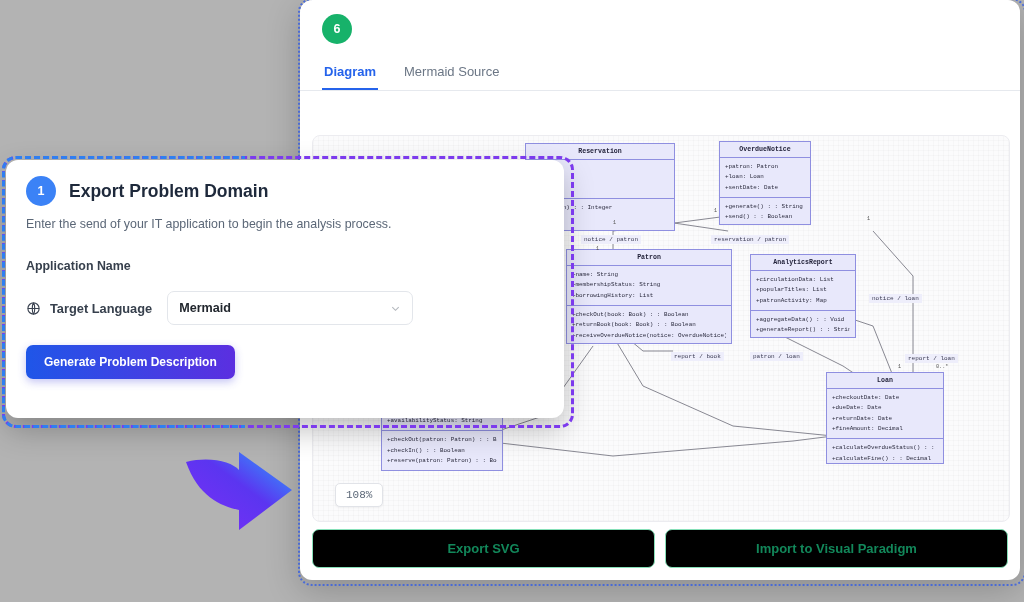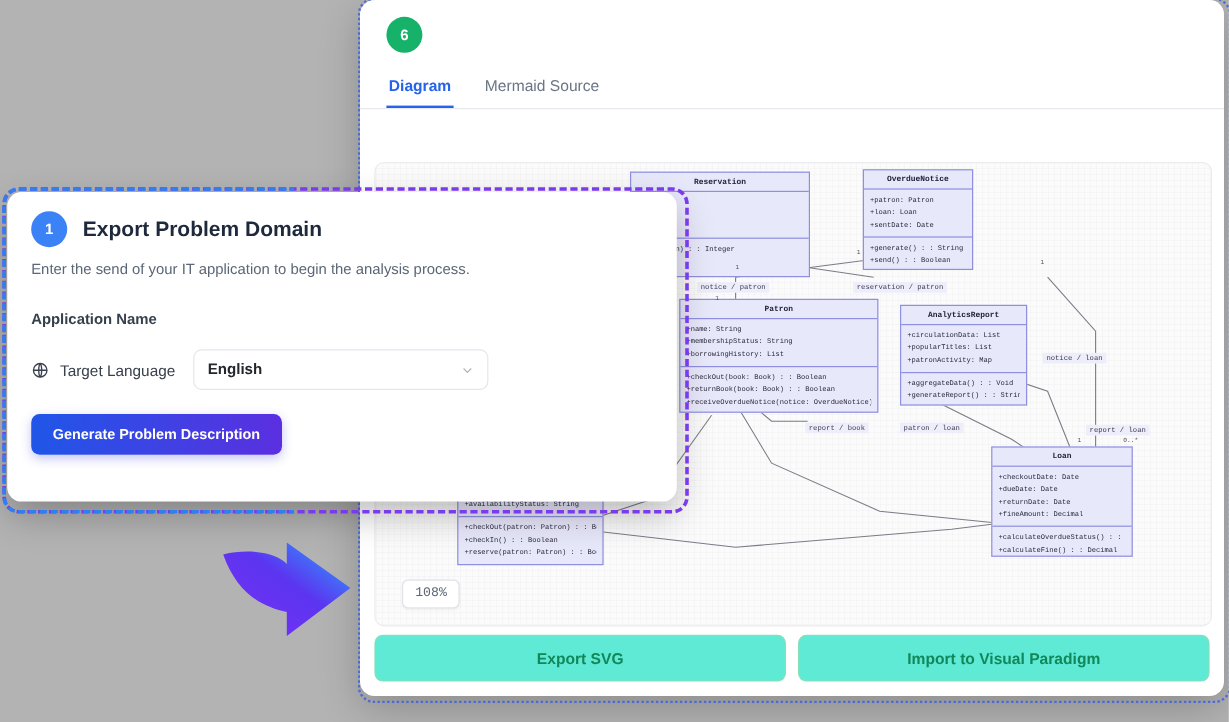--- a/index.html
+++ b/index.html
@@ -88,21 +88,21 @@
     box-shadow:0 1px 2px rgba(0,0,0,.05);
   }
 
   
   .footer{
     position:absolute;left:12px;right:12px;bottom:12px;
     display:flex;gap:10px;
   }
   .btn-out{
     flex:1;text-align:center;padding:11px 0;border:1px solid #86e0b8;
-    border-radius:7px;background:#5eead4;color:#12875a;
+    border-radius:7px;background:#000000;color:#12875a;
     font-size:13px;font-weight:bold;cursor:pointer;
   }
 
   
   .input-card{
     position:absolute;left:6px;top:160px;width:558px;height:258px;
     background:#fff;border-radius:12px;
     box-shadow:0 12px 30px rgba(0,0,0,.25);
     overflow:hidden;
   }
@@ -119,21 +119,21 @@
   .ic-title{font-size:17.5px;font-weight:bold;color:#1e293b;}
   .ic-sub{padding:0 20px;margin-top:11px;font-size:12.4px;color:#5b6777;}
   .field-label{padding:0 20px;margin-top:28px;font-size:12.4px;font-weight:bold;color:#37404d;}
   .text-input{
     margin:8px 20px 0 20px;height:40px;border:1px solid #e3e6eb;border-radius:7px;
     display:flex;align-items:center;padding:0 13px;font-size:13px;color:#22272e;
     background:#fff;
   }
   .lang-row{display:flex;align-items:center;gap:9px;padding:0 20px;margin-top:18px;}
   .globe{width:15px;height:15px;flex:0 0 auto;}
-  .lang-label{font-size:12.8px;font-weight:normal;color:#37404d;}
+  .lang-label{font-size:12.8px;font-weight:bold;color:#37404d;}
   .select{
     margin-left:6px;width:222px;height:32px;border:1px solid #e3e6eb;border-radius:7px;
     display:flex;align-items:center;justify-content:space-between;
     padding:0 11px;font-size:12.6px;font-weight:bold;color:#22272e;cursor:pointer;
   }
   .chev{width:11px;height:11px;opacity:.45;}
   .gen-btn{
     margin:20px 0 0 20px;display:inline-block;
     background:linear-gradient(90deg,#1f56e8 0%,#5b2fe0 100%);
     color:#fff;font-size:12px;font-weight:bold;
@@ -284,21 +284,21 @@
 
   <div class="field-label">Application Name</div>
 
   <div class="lang-row">
     <svg class="globe" viewBox="0 0 24 24" fill="none" stroke="#3a4250" stroke-width="1.8">
       <circle cx="12" cy="12" r="9"></circle>
       <path d="M3 12h18M12 3c2.6 3 2.6 15 0 18M12 3c-2.6 3-2.6 15 0 18"></path>
     </svg>
     <div class="lang-label">Target Language</div>
     <div class="select">
-      <span>English</span>
+      <span>Mermaid</span>
       <svg class="chev" viewBox="0 0 24 24" fill="none" stroke="#58616e" stroke-width="2.4">
         <path d="M5 9l7 7 7-7"></path>
       </svg>
     </div>
   </div>
 
   <div class="gen-btn">Generate Problem Description</div>
 </div>
 
 <div class="dash-left"></div>

